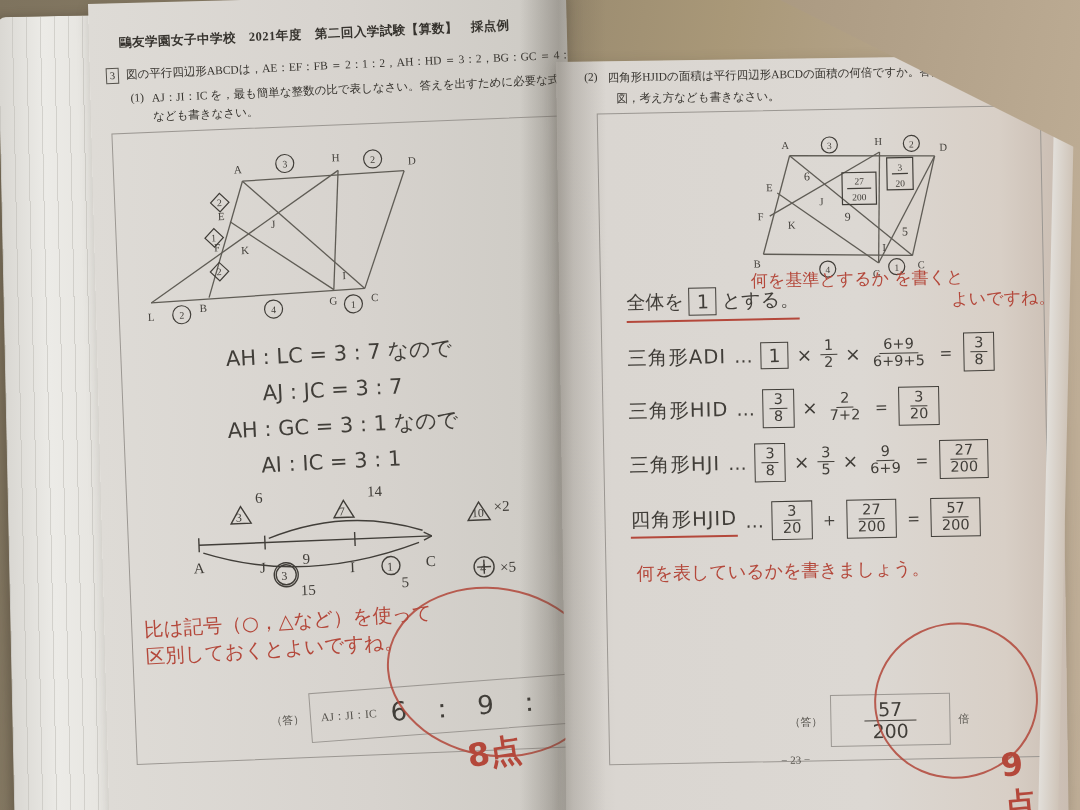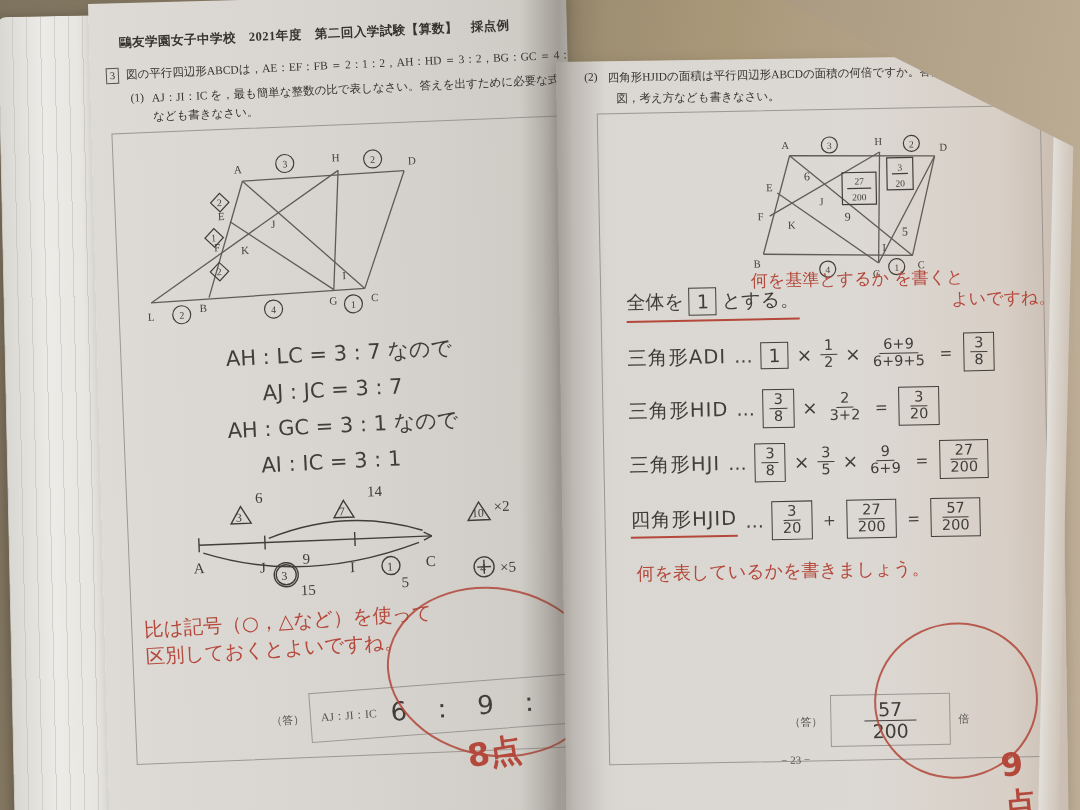--- a/index.html
+++ b/index.html
@@ -325,21 +325,21 @@
       <span>…</span>
       <span class="hwbox">
           <span class="frac">
             <span class="fn">3</span>
             <span class="fd">8</span>
           </span>
         </span>
       <span>×</span>
       <span class="frac">
           <span class="fn">2</span>
-          <span class="fd">3+2</span>
+          <span class="fd">7+2</span>
         </span>
       <span>＝</span>
       <span class="hwbox">
           <span class="frac">
             <span class="fn">3</span>
             <span class="fd">20</span>
           </span>
         </span>
     </div>
 

